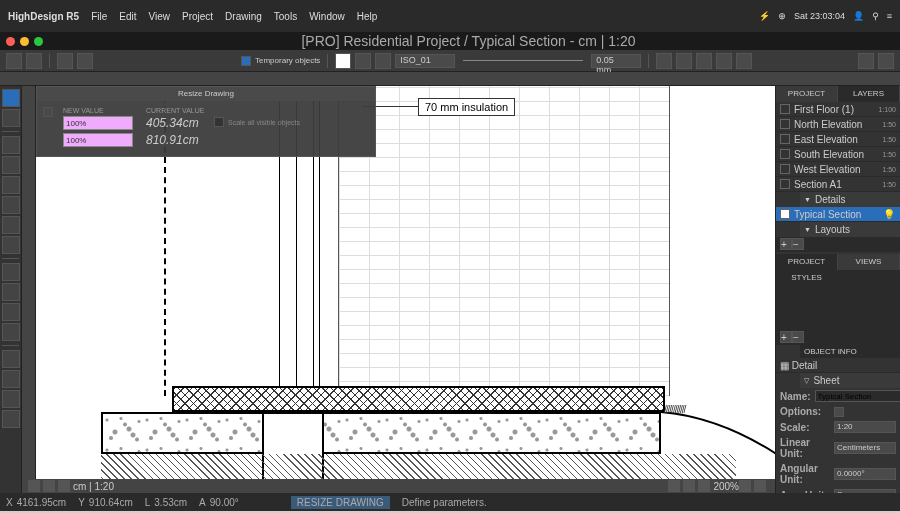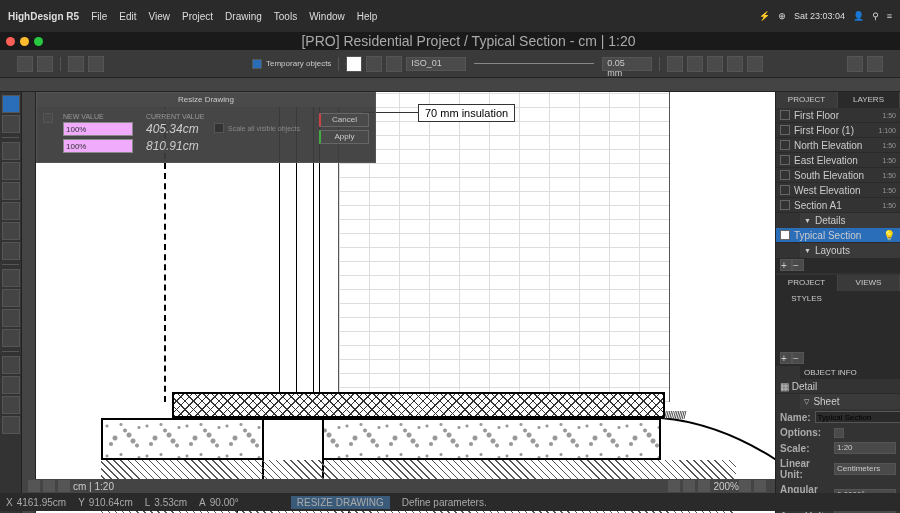--- a/index.html
+++ b/index.html
@@ -7,21 +7,21 @@
 .menubar{height:17px;background:#2a2a2a;color:#ddd;display:flex;align-items:center;padding:16px 8px;font-size:10px;}
 .menubar .app{font-weight:600;margin-right:12px;}
 .menubar .mitem{margin-right:12px;cursor:default;}
 .menubar .right{margin-left:auto;display:flex;gap:8px;align-items:center;}
 .menubar .right span{font-size:9px;}
 .titlebar{height:18px;background:#1a1a1a;display:flex;align-items:center;padding:0 6px;}
 .traffic{display:flex;gap:5px;}
 .traffic span{width:9px;height:9px;border-radius:50%;}
 .tl-red{background:#ff5f57;}.tl-yel{background:#febc2e;}.tl-grn{background:#28c840;}
 .doc-title{margin:0 auto;color:#aaa;font-size:14px;}
-.toolbar{height:28px;background:#3a3a3a;border-bottom:1px solid #222;display:flex;align-items:center;padding:0 17px;gap:4px;}
+.toolbar{height:22px;background:#3a3a3a;border-bottom:1px solid #222;display:flex;align-items:center;padding:0 6px;gap:4px;}
 .tbtn{width:16px;height:16px;background:#4a4a4a;border:1px solid #555;display:inline-block;}
 .tsep{width:1px;height:14px;background:#555;margin:0 3px;}
 .dropdown{background:#4a4a4a;color:#ccc;border:1px solid #555;height:14px;font-size:9px;padding:0 14px 0 4px;position:relative;}
 .ruler-h{height:14px;background:#444;border-bottom:1px solid #222;position:relative;}
 .main{display:flex;height:calc(100% - 91px);}
 .ltools{width:22px;background:#333;border-right:1px solid #222;display:flex;flex-direction:column;padding-top:2px;}
 .ltools .tool{width:18px;height:18px;margin:1px auto;background:#444;border:1px solid #555;}
 .ltools .tool.active{background:#2a6db8;}
 .ltools .sep{height:1px;background:#555;margin:3px 2px;}
 .ruler-v{width:14px;background:#444;border-right:1px solid #222;}
@@ -201,38 +201,29 @@
           <div class="dlabel">CURRENT VALUE</div>
           <div class="dval">405.34cm</div>
           <div class="dval">810.91cm</div>
         </div>
         <div class="dcol" style="flex:1">
           <div style="display:flex;gap:4px;align-items:center;margin-top:10px;">
             <span class="tbtn" style="width:10px;height:10px;background:#333"></span>
             <span style="font-size:7px;color:#888">Scale all visible objects</span>
           </div>
         </div>
-        <div class="dbtns">
-          <div class="dbtn cancel">Cancel</div>
-          <div class="dbtn apply">Apply</div>
-        </div>
       </div>
     </div>
   </div>
 
   <div class="rpanel">
     <div class="tabs">
       <div class="tab active">PROJECT</div>
       <div class="tab">LAYERS</div>
     </div>
-    <div class="row">
-        <span class="vis"></span>
-        <span class="label">First Floor</span>
-        <span class="val">1:50</span>
-      </div>
     <div class="row">
         <span class="vis"></span>
         <span class="label">First Floor (1)</span>
         <span class="val">1:100</span>
       </div>
     <div class="row">
         <span class="vis"></span>
         <span class="label">North Elevation</span>
         <span class="val">1:50</span>
       </div>

